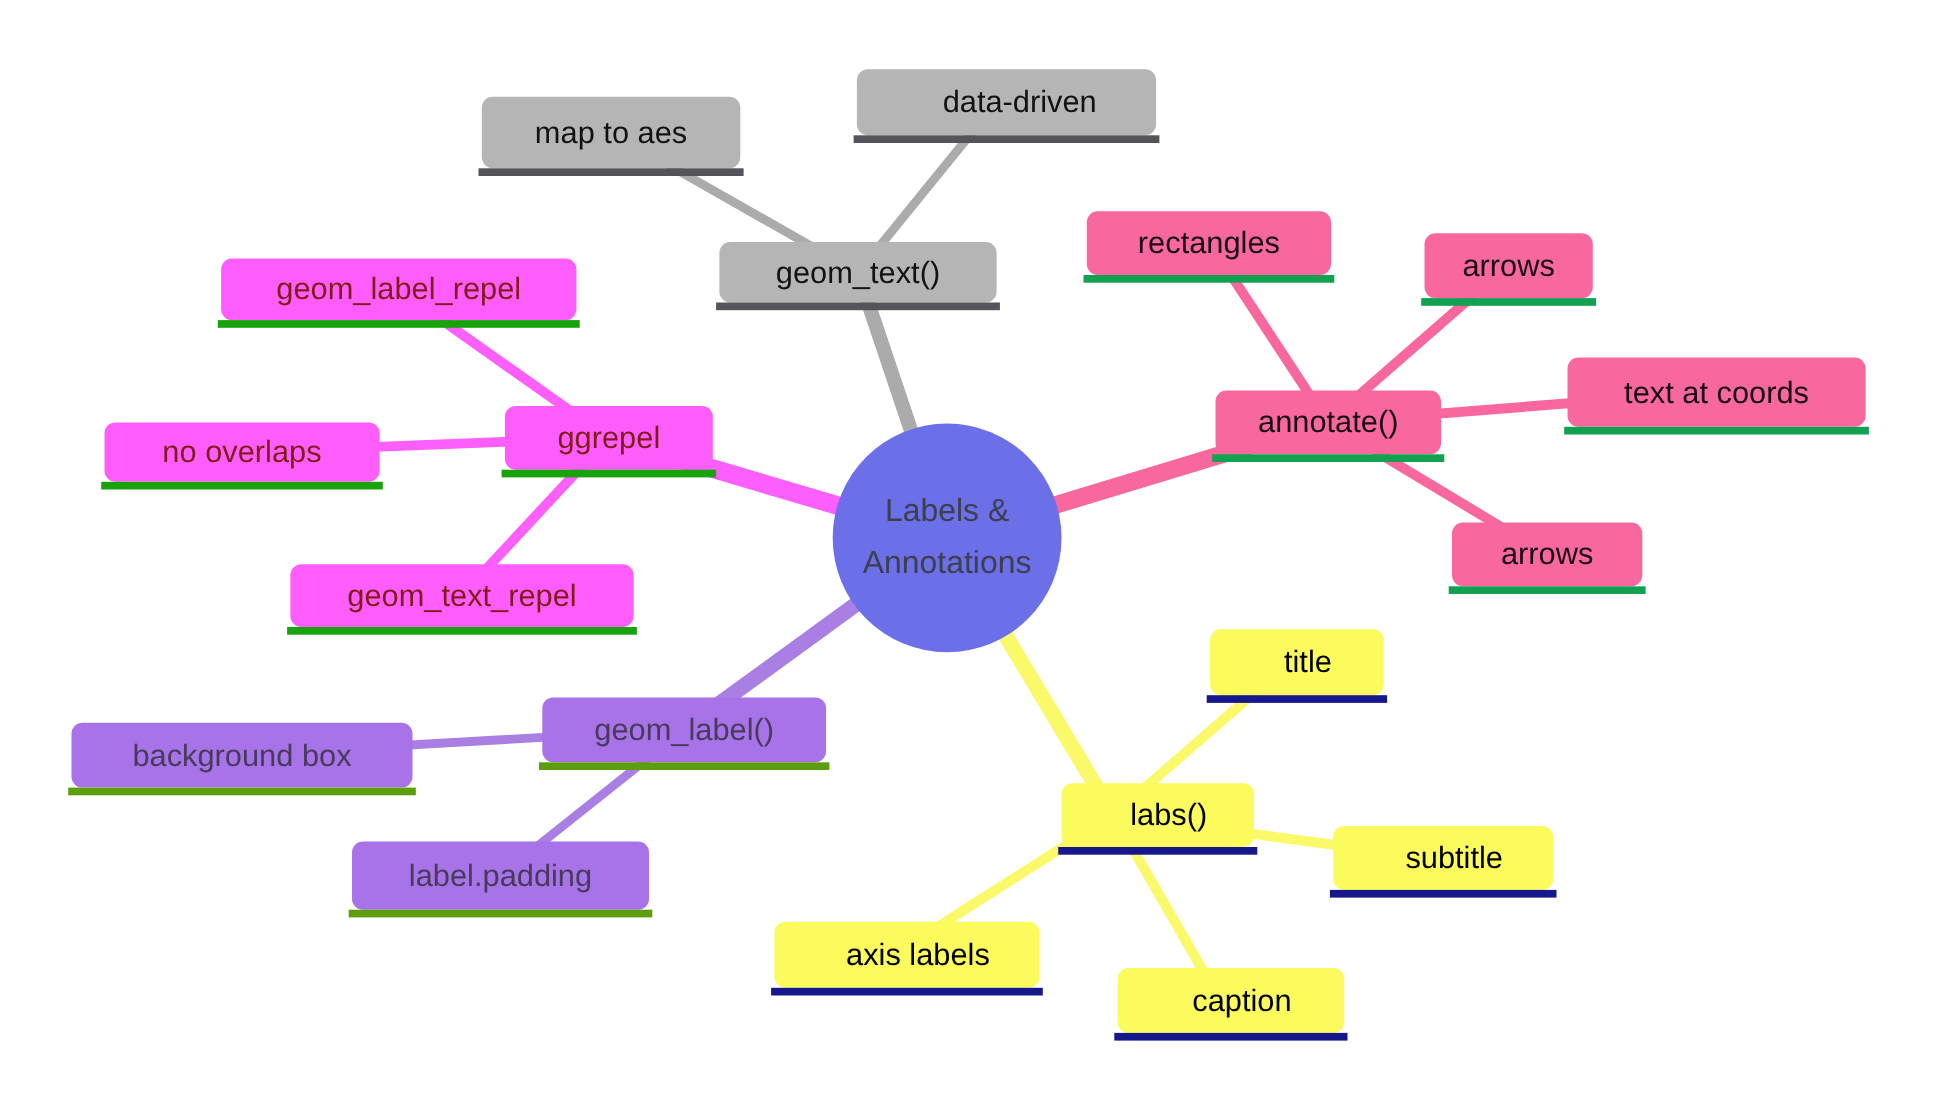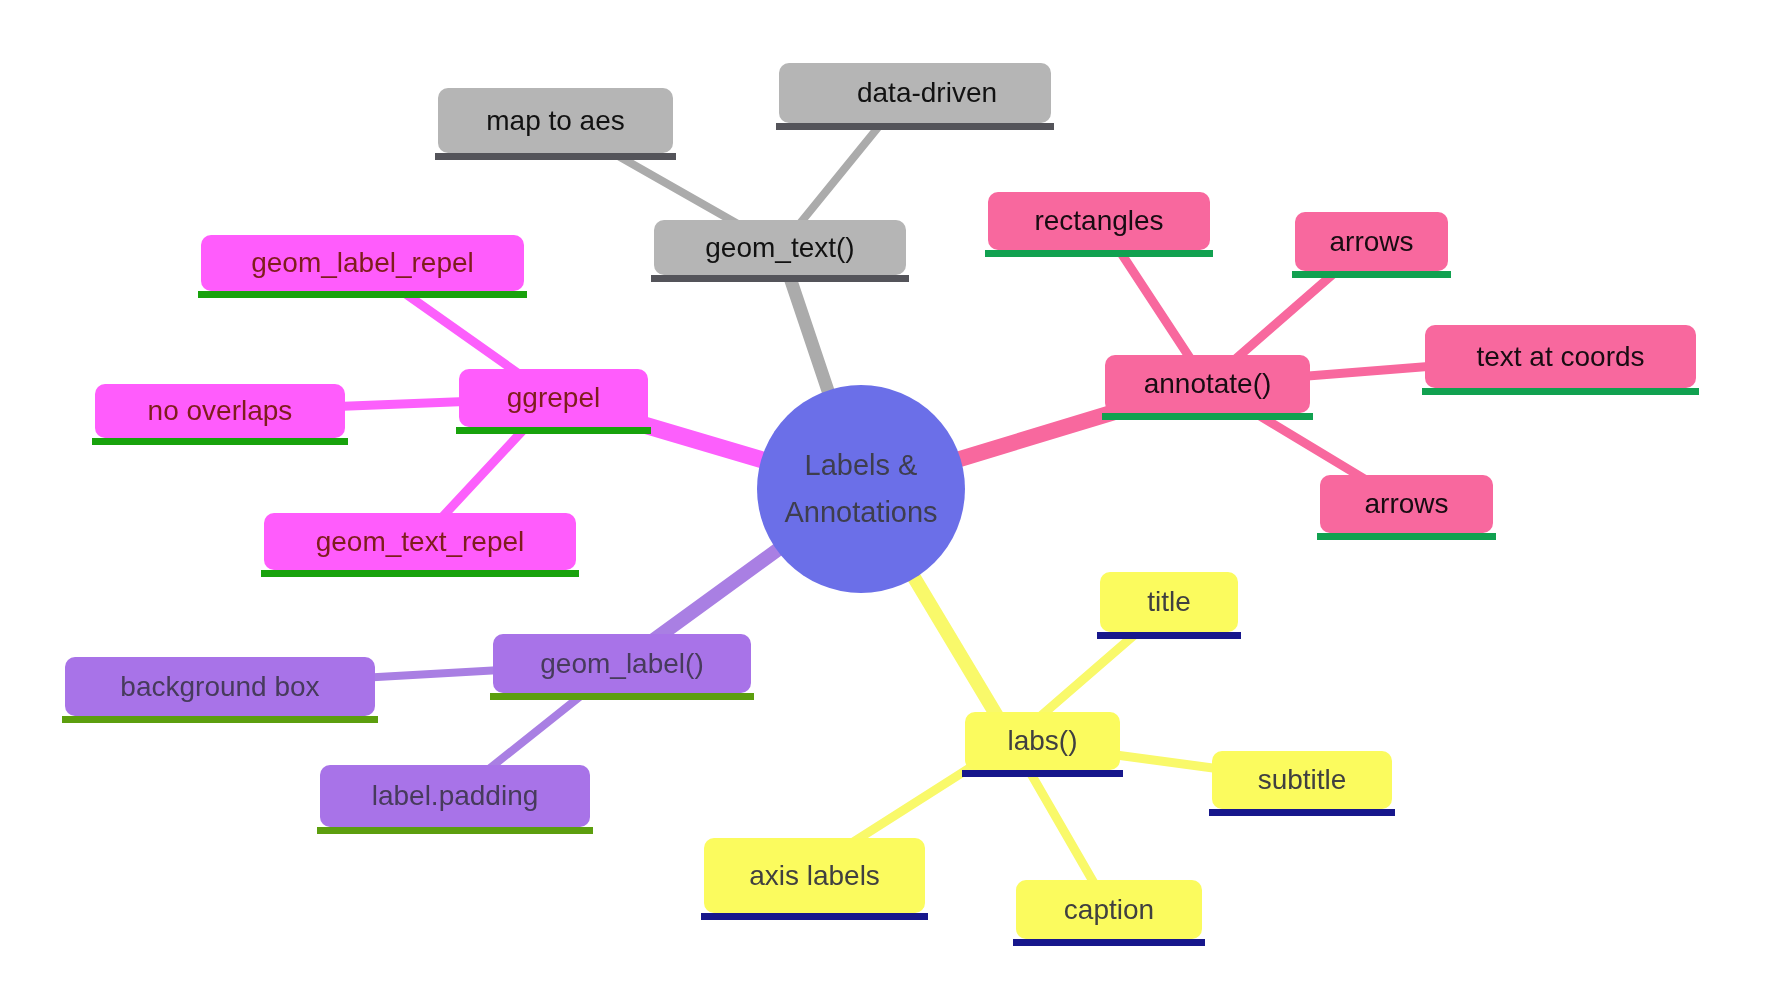--- a/index.html
+++ b/index.html
@@ -13,21 +13,21 @@
     border-radius:10px;font-size:28px;white-space:nowrap;z-index:2;
   }
   .node::after{
     content:"";position:absolute;left:-3px;right:-3px;bottom:-7px;height:7px;
     background:var(--u);
   }
   .gray   {background:#b5b5b5;--u:#54545a;color:#121212;}
   .magenta{background:#ff5cfc;--u:#18a20c;color:#7f1d1d;}
   .pink   {background:#f8689e;--u:#11a150;color:#180c12;}
   .purple {background:#a873e8;--u:#5c9e0e;color:#473b5c;}
-  .yellow {background:#fbfb5e;--u:#17178c;color:#404040;}
+  .yellow {background:#fbfb5e;--u:#17178c;color:#000000;padding-left:20px;}
   .center-circle{
     position:absolute;left:757px;top:385px;width:208px;height:208px;border-radius:50%;
     background:#6b6fe8;color:#3e3e4e;display:flex;flex-direction:column;align-items:center;
     justify-content:center;font-size:29px;line-height:1.62;z-index:3;
   }
 </style>
 </head>
 <body>
 
 <div class="stage">
@@ -116,20 +116,20 @@
 
   <div class="node yellow" style="left:935px;top:712px;width:155px;height:58px;margin-left:30px;">
     <span>labs()</span>
   </div>
   <div class="node yellow" style="left:1100px;top:572px;width:138px;height:60px;">
     <span>title</span>
   </div>
   <div class="node yellow" style="left:1212px;top:751px;width:180px;height:58px;">
     <span>subtitle</span>
   </div>
-  <div class="node yellow" style="left:704px;top:838px;width:221px;height:75px;">
+  <div class="node yellow" style="left:704px;top:838px;width:221px;height:60px;">
     <span>axis labels</span>
   </div>
   <div class="node yellow" style="left:1016px;top:880px;width:186px;height:59px;">
     <span>caption</span>
   </div>
 
 </div>
 
 </body></html>

